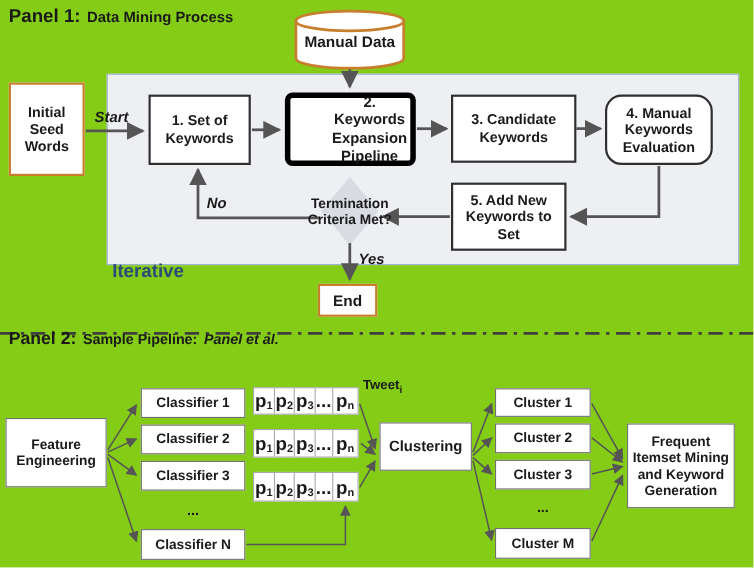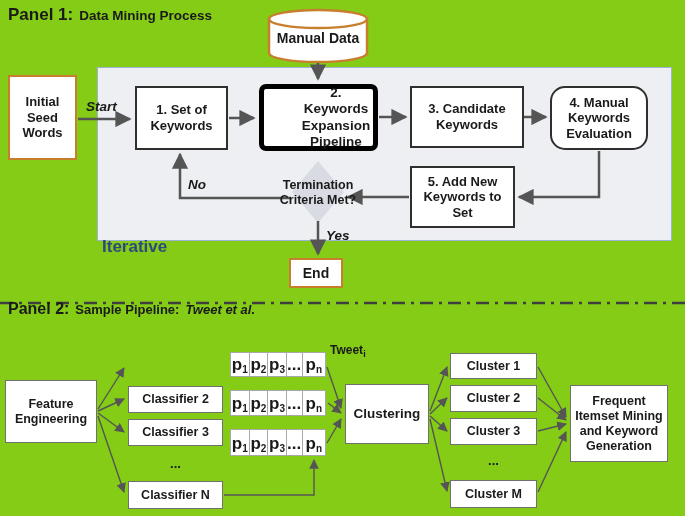--- a/index.html
+++ b/index.html
@@ -144,26 +144,27 @@
   <div class="abs box orange" style="left:289px;top:258px;width:54px;height:30px;font-size:14px;">End</div>
 
   <div class="abs lbl" style="left:86px;top:99px;">Start</div>
   <div class="abs lbl" style="left:188px;top:177px;">No</div>
   <div class="abs lbl" style="left:326px;top:228px;">Yes</div>
   <div class="abs iterative" style="left:102px;top:217px;margin-top:20px;">Iterative</div>
 
   <div class="abs hdr" style="left:8px;top:300px;">
     <span class="prefix" style="font-size:16px;">Panel 2:</span>
     <span class="rest" style="font-size:13px;">Sample Pipeline:</span>
-    <span class="ref" style="font-size:13px;">Tweet et al.</span>
+    <span class="ref" style="font-size:13px;">Panel et al.</span>
   </div>
 
   <div class="abs box p2box" style="left:5px;top:380px;width:92px;height:63px;">Feature
 Engineering</div>
 
+  <div class="abs box p2box" style="left:128px;top:353px;width:95px;height:27px;">Classifier 1</div>
   <div class="abs box p2box" style="left:128px;top:386px;width:95px;height:27px;">Classifier 2</div>
   <div class="abs box p2box" style="left:128px;top:419px;width:95px;height:27px;">Classifier 3</div>
   <div class="abs ellipsis" style="left:128px;top:456px;width:95px;">...</div>
   <div class="abs box p2box" style="left:128px;top:481px;width:95px;height:28px;">Classifier N</div>
 
   <div class="abs prow" style="left:230px;top:352px;width:96px;height:25px;">
     <div class="pcell" style="width:19px;">
         <span>p</span>
         <sub>1</sub>
       </div>
@@ -226,21 +227,21 @@
     <div class="pcell" style="width:23px;">
         <span>p</span>
         <sub>n</sub>
       </div>
   </div>
 
   <div class="abs tweet" style="left:330px;top:343px;">
     <span>Tweet</span><sub>i</sub>
   </div>
 
-  <div class="abs box p2box" style="left:345px;top:384px;width:84px;height:60px;font-size:13.5px;">Clustering</div>
+  <div class="abs box p2box" style="left:345px;top:384px;width:84px;height:44px;font-size:13.5px;">Clustering</div>
 
   <div class="abs box p2box" style="left:450px;top:353px;width:87px;height:26px;">Cluster 1</div>
   <div class="abs box p2box" style="left:450px;top:385px;width:87px;height:27px;">Cluster 2</div>
   <div class="abs box p2box" style="left:450px;top:418px;width:87px;height:27px;">Cluster 3</div>
   <div class="abs ellipsis" style="left:450px;top:453px;width:87px;">...</div>
   <div class="abs box p2box" style="left:570px;top:385px;width:98px;height:77px;">Frequent
 Itemset Mining
 and Keyword
 Generation</div>
 

